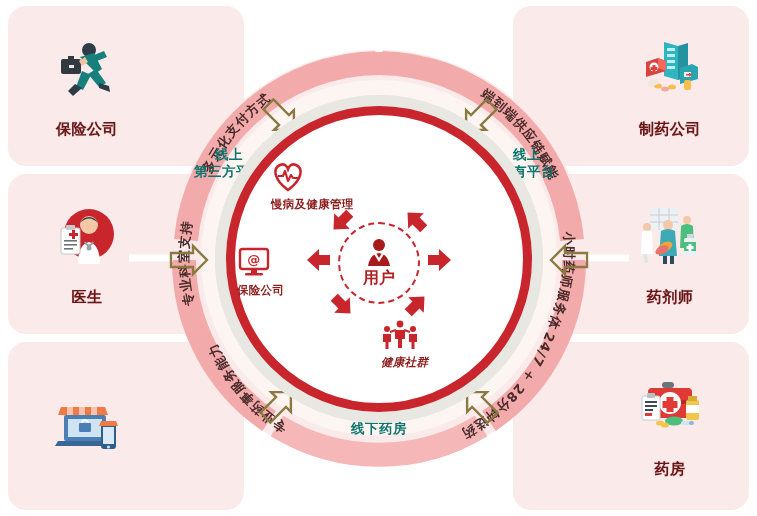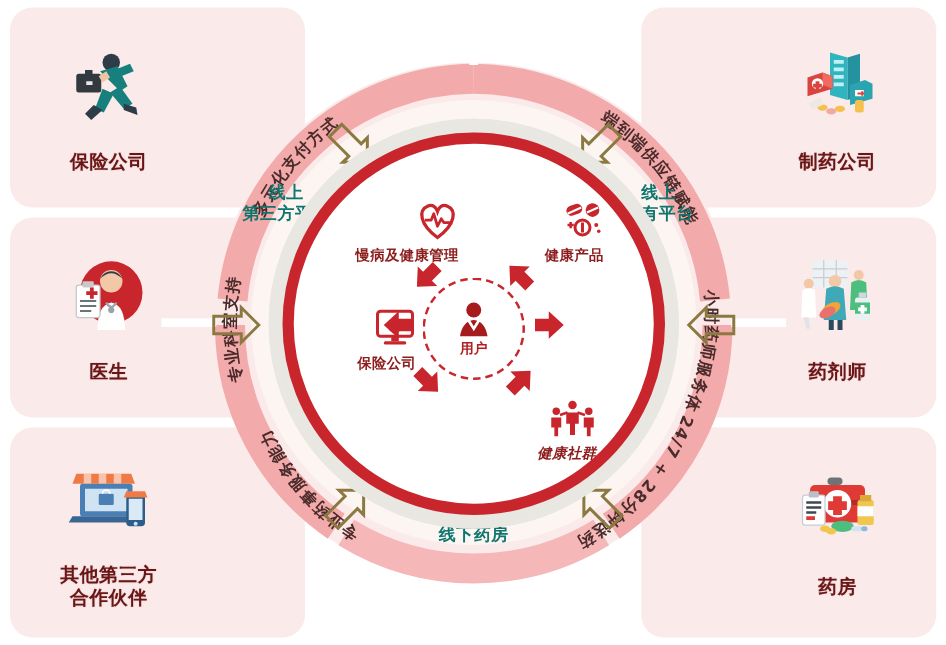--- a/index.html
+++ b/index.html
@@ -88,21 +88,21 @@
     position: absolute;
     left: 86px; top: 87px;
     width: 328px; height: 328px;
     border-radius: 50%;
     background: #e6e4df;
   }
 
   .svc {
     position: absolute;
     width: 96px;
-    text-align: right;
+    text-align: left;
     color: #8c1d1d;
     font-size: 11.5px;
     font-weight: bold;
     letter-spacing: .3px;
   }
   .svc .svc-ico {
     display: block;
     height: 34px;
     margin: 0 auto 3px;
   }
@@ -119,21 +119,21 @@
     position: absolute;
     left: 209px; top: 214px;
     width: 82px; height: 82px;
     border-radius: 50%;
     border: 2px dashed #c9252c;
     display: flex; flex-direction: column;
     align-items: center; justify-content: center;
   }
   #user-node .user-label {
     color: #b02020;
-    font-size: 11px;
+    font-size: 16px;
     font-weight: bold;
     margin-top: 1px;
   }
 </style>
 </head>
 <body>
 
 <div id="stage">
 
   <div class="card left r1">
@@ -195,22 +195,20 @@
           <rect x="19" y="26" width="34" height="18" fill="#cfe3f2"></rect>
           <rect x="30" y="30" width="12" height="9" rx="1" fill="#4a7fb5"></rect>
           <path d="M33 30 a3 3 0 0 1 6 0" stroke="#ffffff" stroke-width="1.3" fill="none"></path>
           <path d="M9 48 h54 l3 5 h-60z" fill="#3a6694"></path>
           <rect x="52" y="30" width="15" height="26" rx="3" fill="#2f5d8a"></rect>
           <rect x="54" y="34" width="11" height="17" fill="#d9e9f5"></rect>
           <path d="M52 28 h15 l2 5 h-19z" fill="#f07a45"></path>
           <circle cx="59.5" cy="54" r="1.6" fill="#cfe3f2"></circle>
         </svg>
       </div>
-      <div class="entity-label">其他第三方
-合作伙伴</div>
     </div>
   </div>
 
   <div class="card right r1">
     <div class="card-inner">
       <div class="entity-art">
         <svg viewBox="0 0 76 66" width="76" height="66">
           <path d="M32 8 l14 4 v34 l-14 -4z" fill="#2fb5bf"></path>
           <path d="M46 12 l10 -3 v34 l-10 3z" fill="#2592a0"></path>
           <g fill="#bff0f3">
@@ -441,36 +439,20 @@
     <div class="svc" id="svc-0">
       <span class="svc-ico">
         <svg width="34" height="32" viewBox="0 0 34 32">
           <path d="M17 30 C 2 19 2 8 9 5 c4 -2 7 1 8 4 c1 -3 4 -6 8 -4 c7 3 7 14 -8 25z" fill="none" stroke="#c9252c" stroke-width="2.6"></path>
           <path d="M7 16 h5 l2 -5 3 10 3 -6 2 3 h5" fill="none" stroke="#c9252c" stroke-width="2.2" stroke-linejoin="round"></path>
         </svg>
       </span>
       <span class="svc-txt">慢病及健康管理</span>
     </div>
 
-    <div class="svc" id="svc-1">
-      <span class="svc-ico">
-        <svg width="34" height="32" viewBox="0 0 34 32">
-          <rect x="4" y="4" width="13" height="8" rx="4" fill="#c9252c" transform="rotate(-18 10 8)"></rect>
-          <line x1="5" y1="11" x2="16" y2="6" stroke="#ffffff" stroke-width="1.6"></line>
-          <circle cx="25" cy="8" r="5.5" fill="#c9252c"></circle>
-          <line x1="20.5" y1="10" x2="29.5" y2="6" stroke="#ffffff" stroke-width="1.6"></line>
-          <circle cx="17" cy="22" r="6" fill="none" stroke="#c9252c" stroke-width="2.4"></circle>
-          <line x1="17" y1="18" x2="17" y2="26" stroke="#c9252c" stroke-width="2.4"></line>
-          <path d="M5 20 h5 M7.5 17.5 v5" stroke="#c9252c" stroke-width="2"></path>
-          <circle cx="28" cy="20" r="1.6" fill="#c9252c"></circle>
-          <circle cx="30" cy="25" r="1.4" fill="#c9252c"></circle>
-        </svg>
-      </span>
-      <span class="svc-txt">健康产品</span>
-    </div>
 
     <div class="svc" id="svc-2">
       <span class="svc-ico">
         <svg width="34" height="32" viewBox="0 0 34 32">
           <rect x="3" y="3" width="28" height="20" rx="2.5" fill="none" stroke="#c9252c" stroke-width="2.4"></rect>
           <text x="17" y="18" text-anchor="middle" font-size="13" font-family="'DejaVu Sans',sans-serif" fill="#c9252c" font-weight="bold">@</text>
           <rect x="14" y="23" width="6" height="4" fill="#c9252c"></rect>
           <rect x="8" y="27" width="18" height="2.6" rx="1.3" fill="#c9252c"></rect>
         </svg>
       </span>

